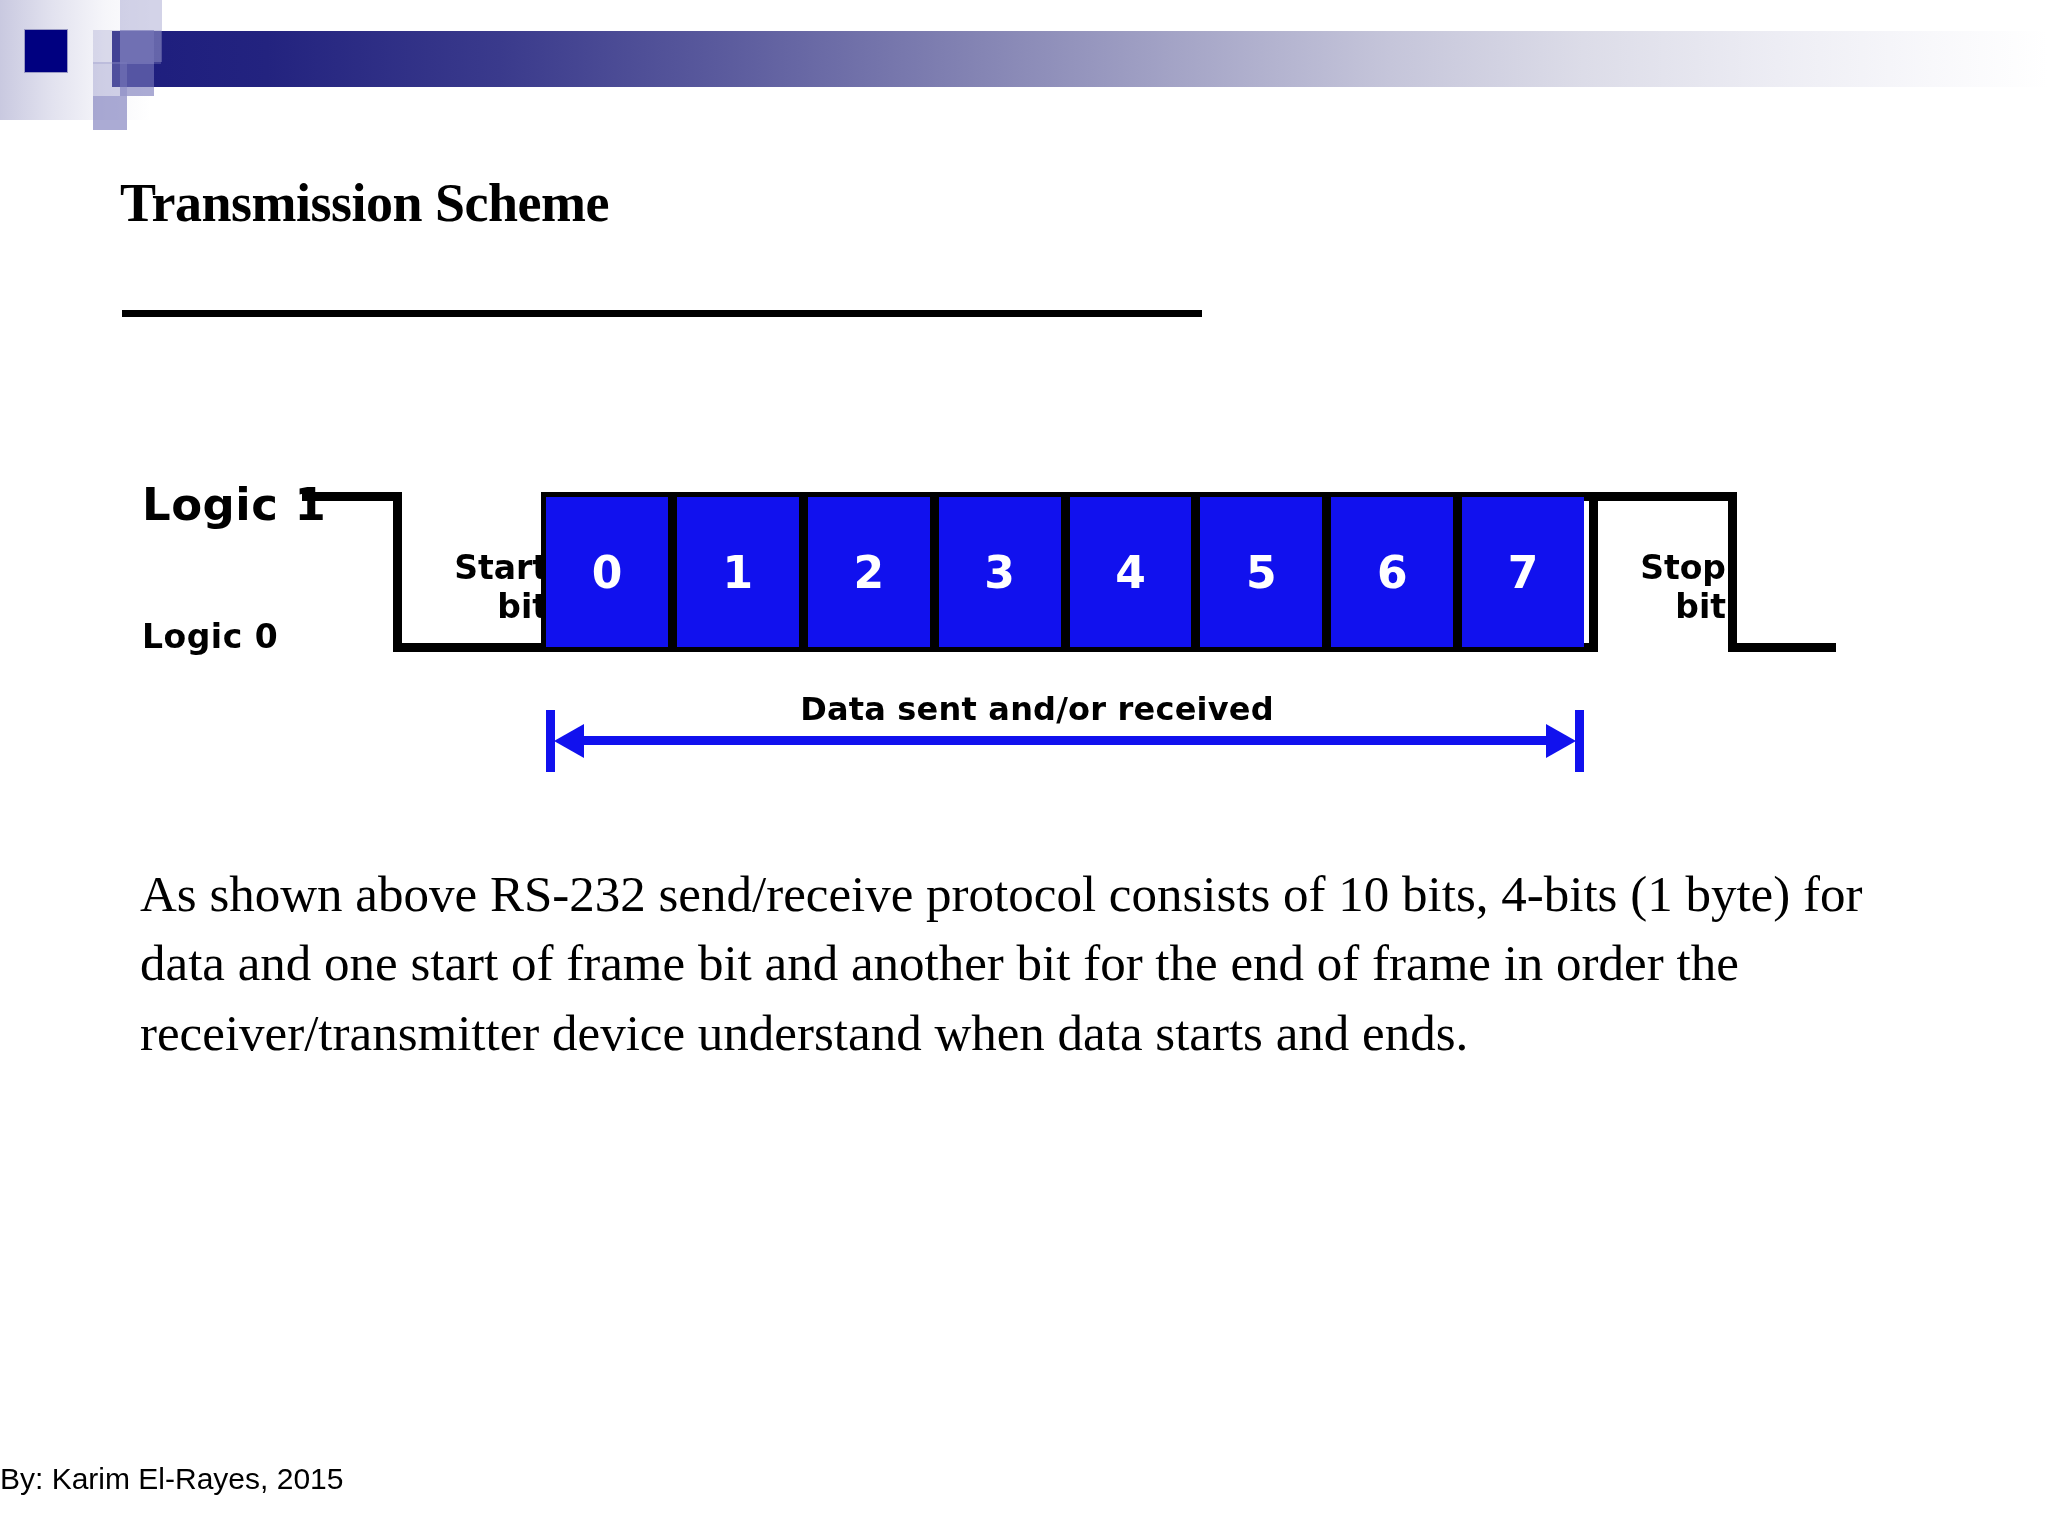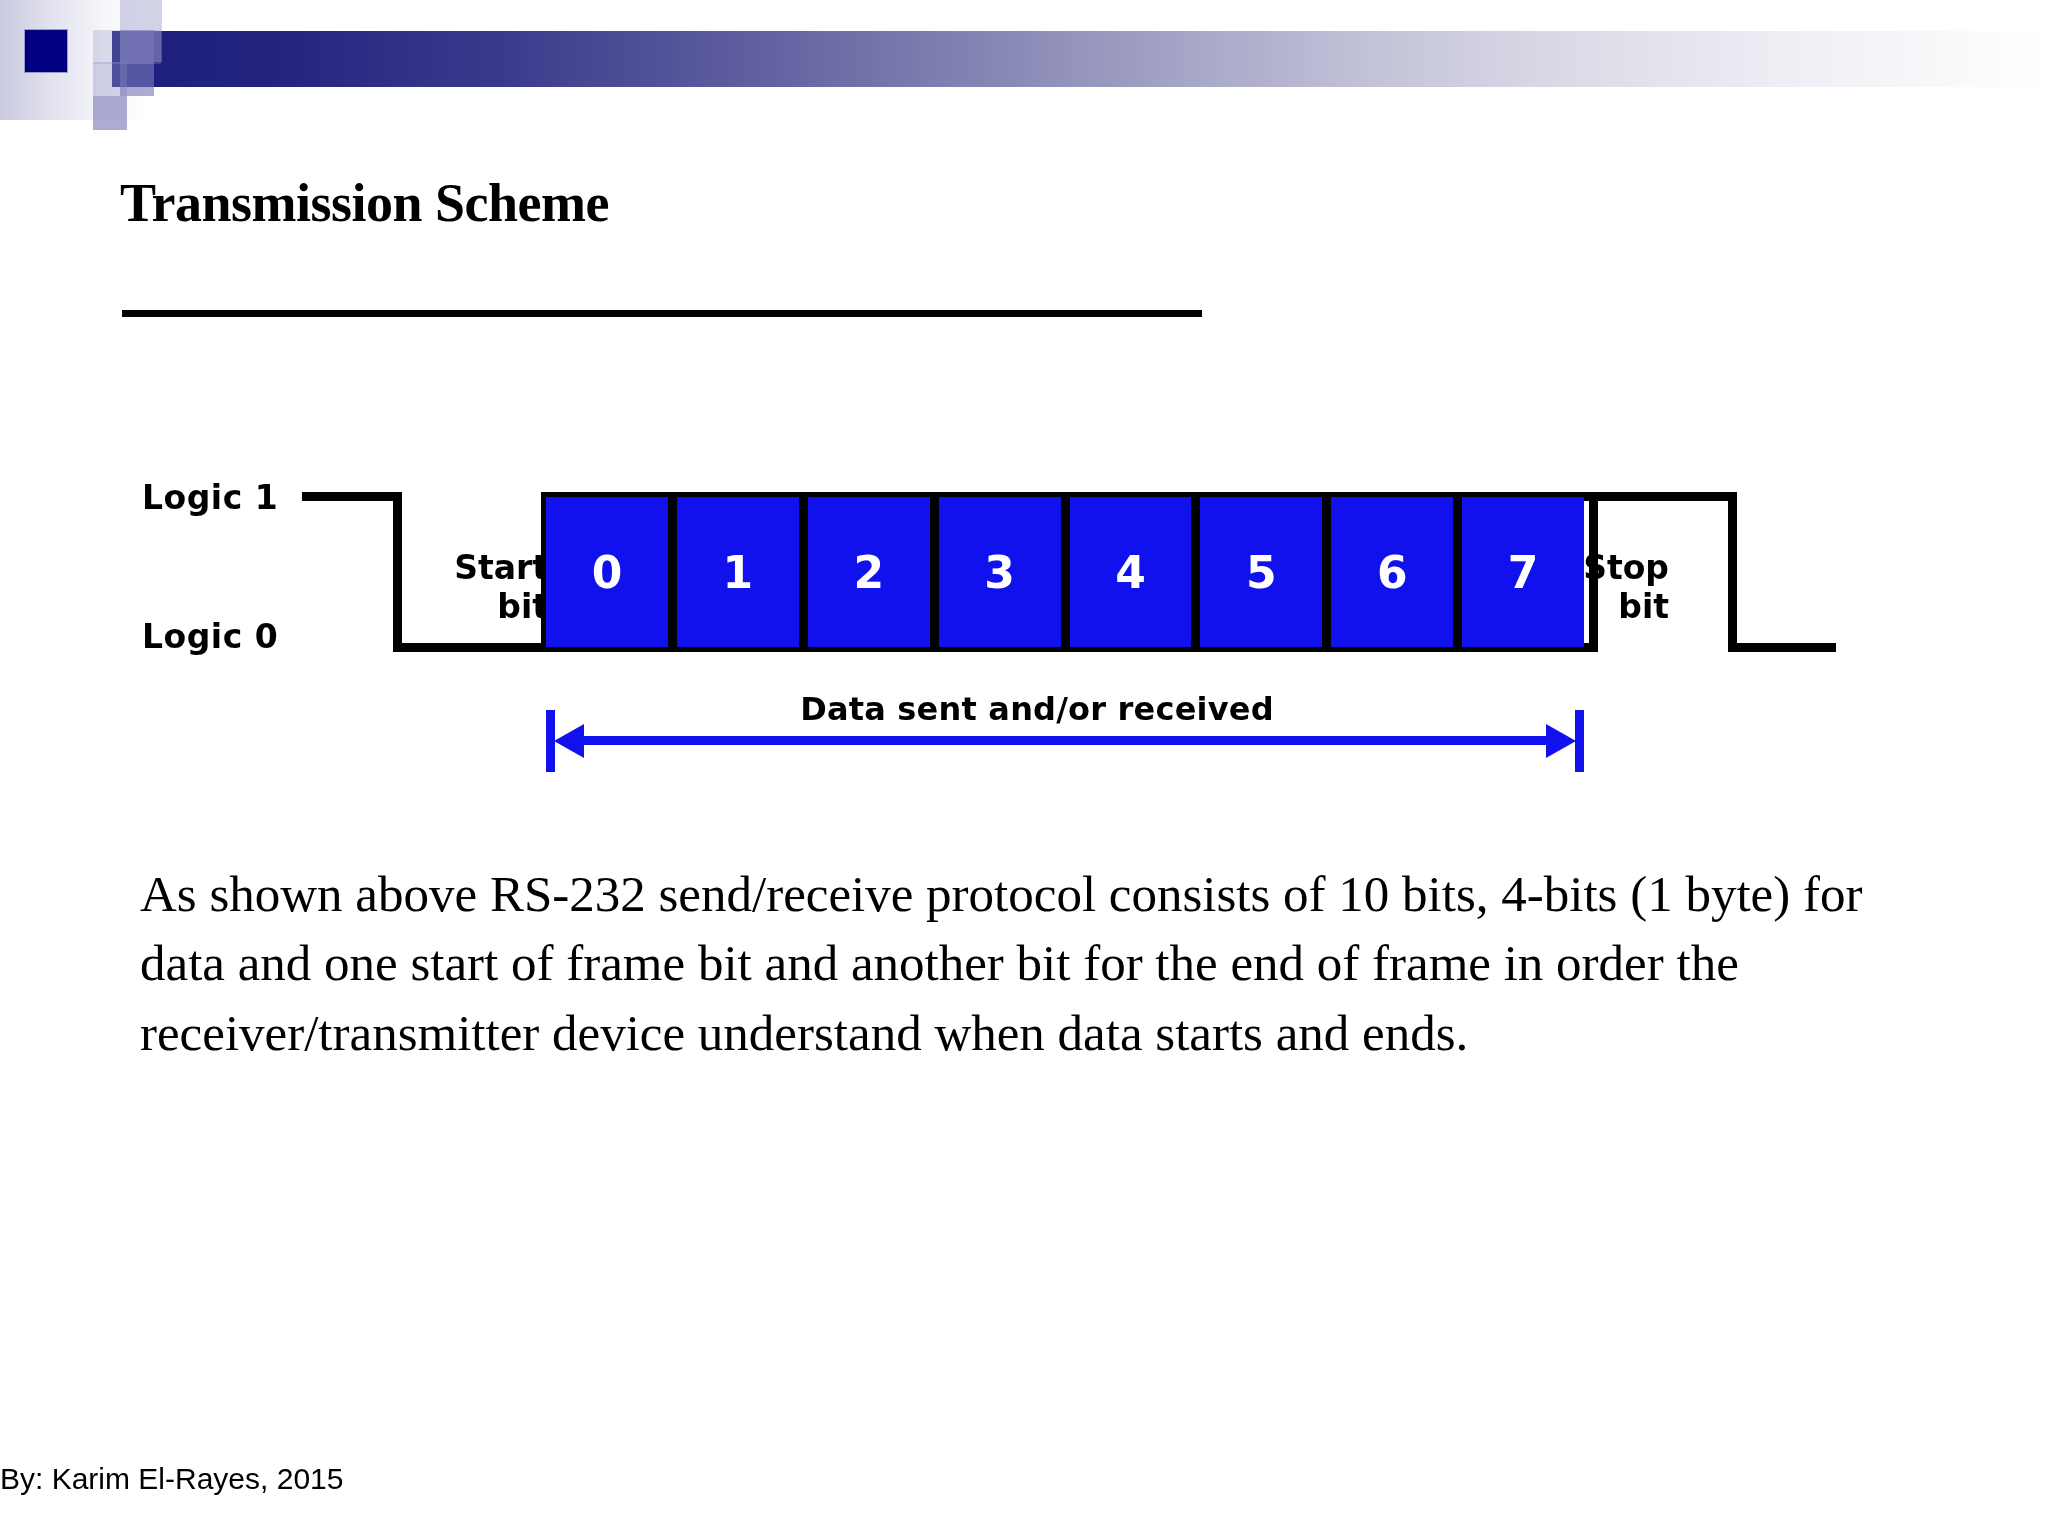--- a/index.html
+++ b/index.html
@@ -106,21 +106,21 @@
   .comic {
     font-family: "DejaVu Sans", sans-serif;
     font-weight: bold;
     color: #000000;
   }
 
   .lbl-logic1 {
     position: absolute;
     left: 142px;
     top: 478px;
-    font-size: 33px;
+    font-size: 45px;
     letter-spacing: 0.5px;
   }
   .lbl-logic0 {
     position: absolute;
     left: 142px;
     top: 617px;
     font-size: 33px;
     letter-spacing: 0.5px;
   }
 
@@ -152,21 +152,21 @@
     width: 150px;
     text-align: right;
     font-family: "DejaVu Sans", sans-serif;
     font-weight: bold;
     font-size: 33px;
     line-height: 1.18;
     color: #000000;
     margin-top: 34px;
   }
   .cap-start { left: 398px;  top: 515px; }
-  .cap-stop  { left: 1502px; top: 515px; padding-left: 17px; }
+  .cap-stop  { left: 1559px; top: 515px; padding-left: 17px; }
 
   
   .cells {
     position: absolute;
     left: 546px;
     top: 497px;
     width: 1038px;
     height: 150px;
     display: flex;
     gap: 0;

